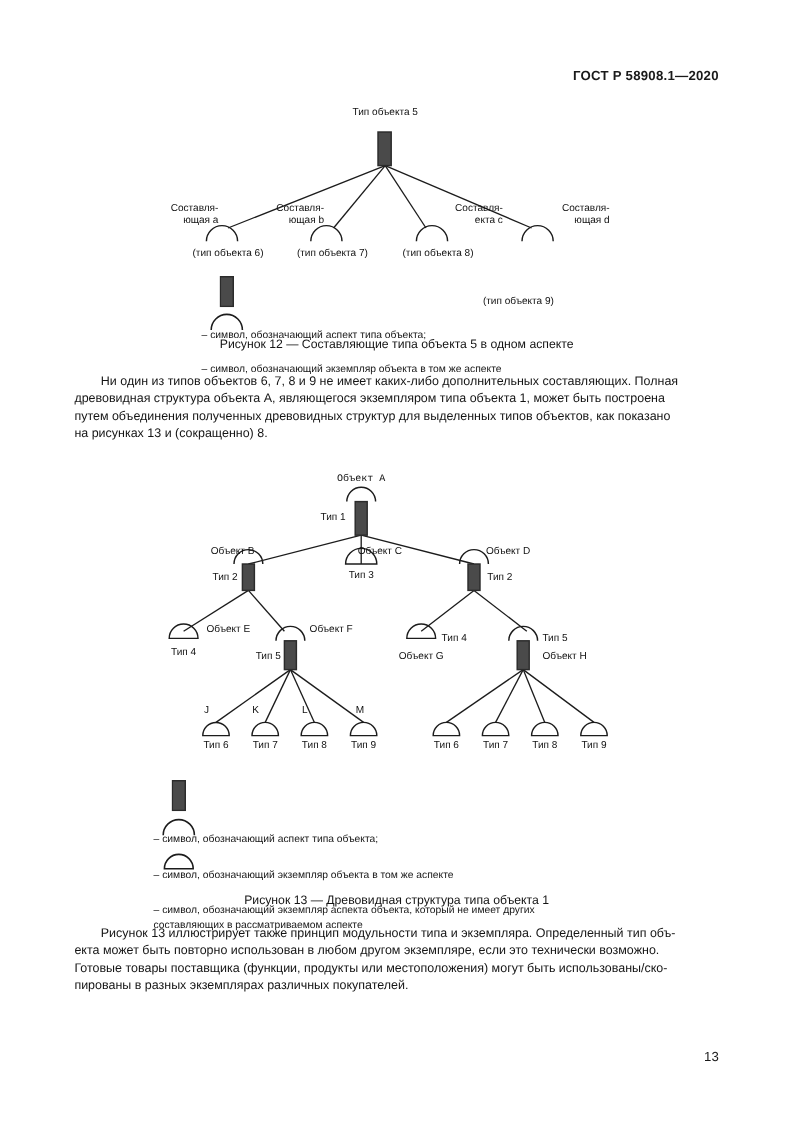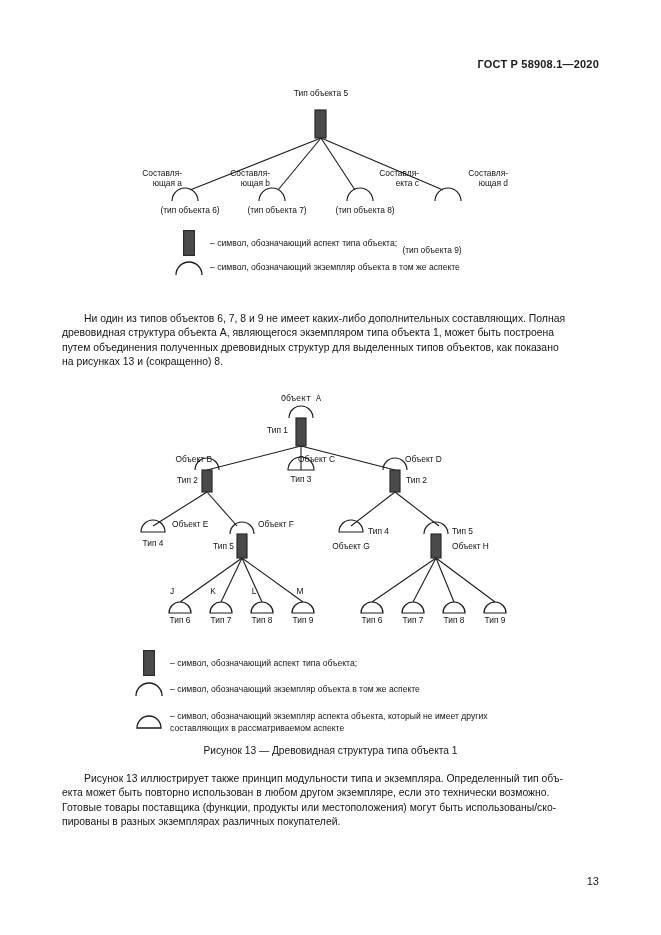--- a/index.html
+++ b/index.html
@@ -57,21 +57,22 @@
     color: #111;
     white-space: nowrap;
     line-height: 10px;
   }
   .lbl.c { transform: translateX(-50%); text-align: center; }
   .lbl.r { transform: translateX(-100%); text-align: right; }
   .legend { position: absolute; }
   .legend-row {
     position: absolute;
     display: flex;
-    align-items: center;
+    align-items: flex-start;
+    flex-direction: column;
   }
   .legend-sym {
     width: 42px;
     flex: 0 0 42px;
     display: flex;
     justify-content: center;
   }
   .legend-txt {
     font-size: 8.6px;
     line-height: 11.5px;
@@ -136,20 +137,21 @@
     <div class="legend-row" style="left:168px; top:258px; width:400px;">
       <div class="legend-sym">
         <svg width="30" height="18" viewBox="0 0 30 18">
             <path d="M 2 17 A 13 13 0 0 1 28 17" fill="none" stroke="#1c1c1c" stroke-width="1.3"></path>
           </svg>
       </div>
       <div class="legend-txt">– символ, обозначающий экземпляр объекта в том же аспекте</div>
     </div>
   </div>
 
+  <div class="caption" style="top:282px;">Рисунок 12 — Составляющие типа объекта 5 в одном аспекте</div>
 
   <div class="para" style="left:62px; top:312px; width:537px;">
     <div><span class="ind"></span><span>Ни один из типов объектов 6, 7, 8 и 9 не имеет каких-либо дополнительных составляющих. Полная</span></div>
     <div><span>древовидная структура объекта А, являющегося экземпляром типа объекта 1, может быть построена</span></div>
     <div><span>путем объединения полученных древовидных структур для выделенных типов объектов, как показано</span></div>
     <div><span>на рисунках 13 и (сокращенно) 8.</span></div>
   </div>
 
   <div class="fig" style="left:0px; top:386px; width:661px; height:255px;">
     <svg width="661" height="255" viewBox="0 0 661 255">

